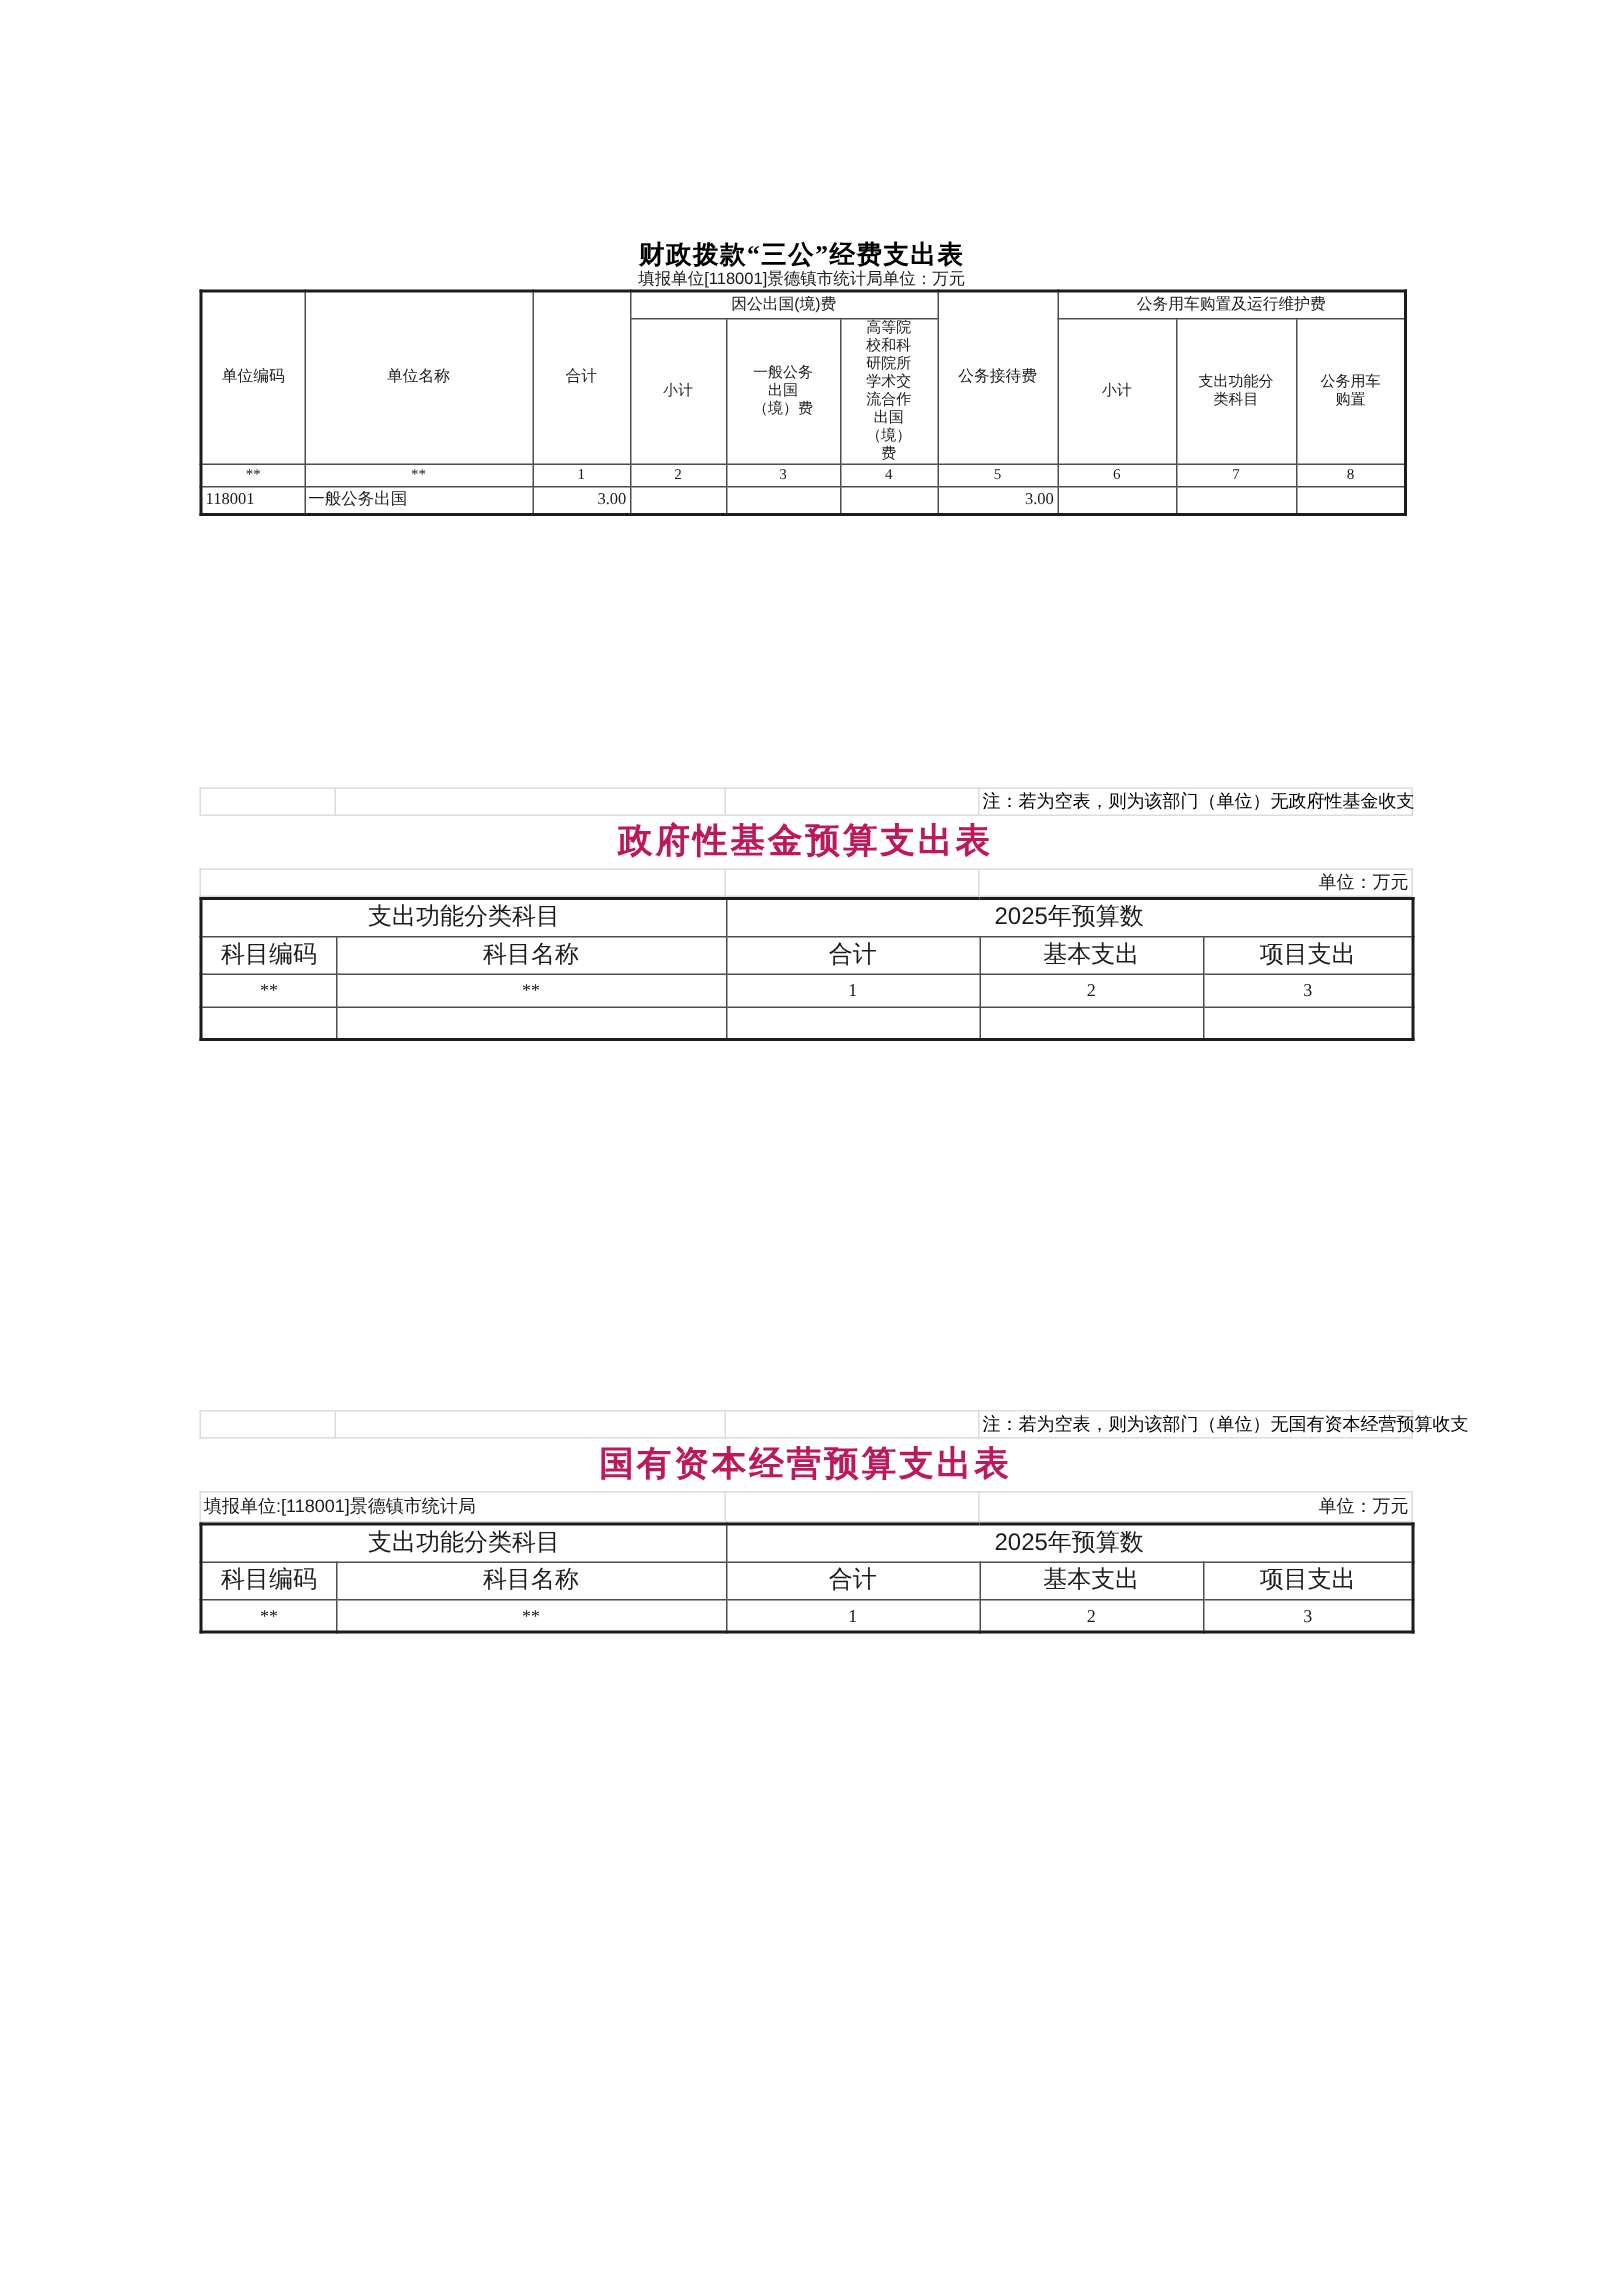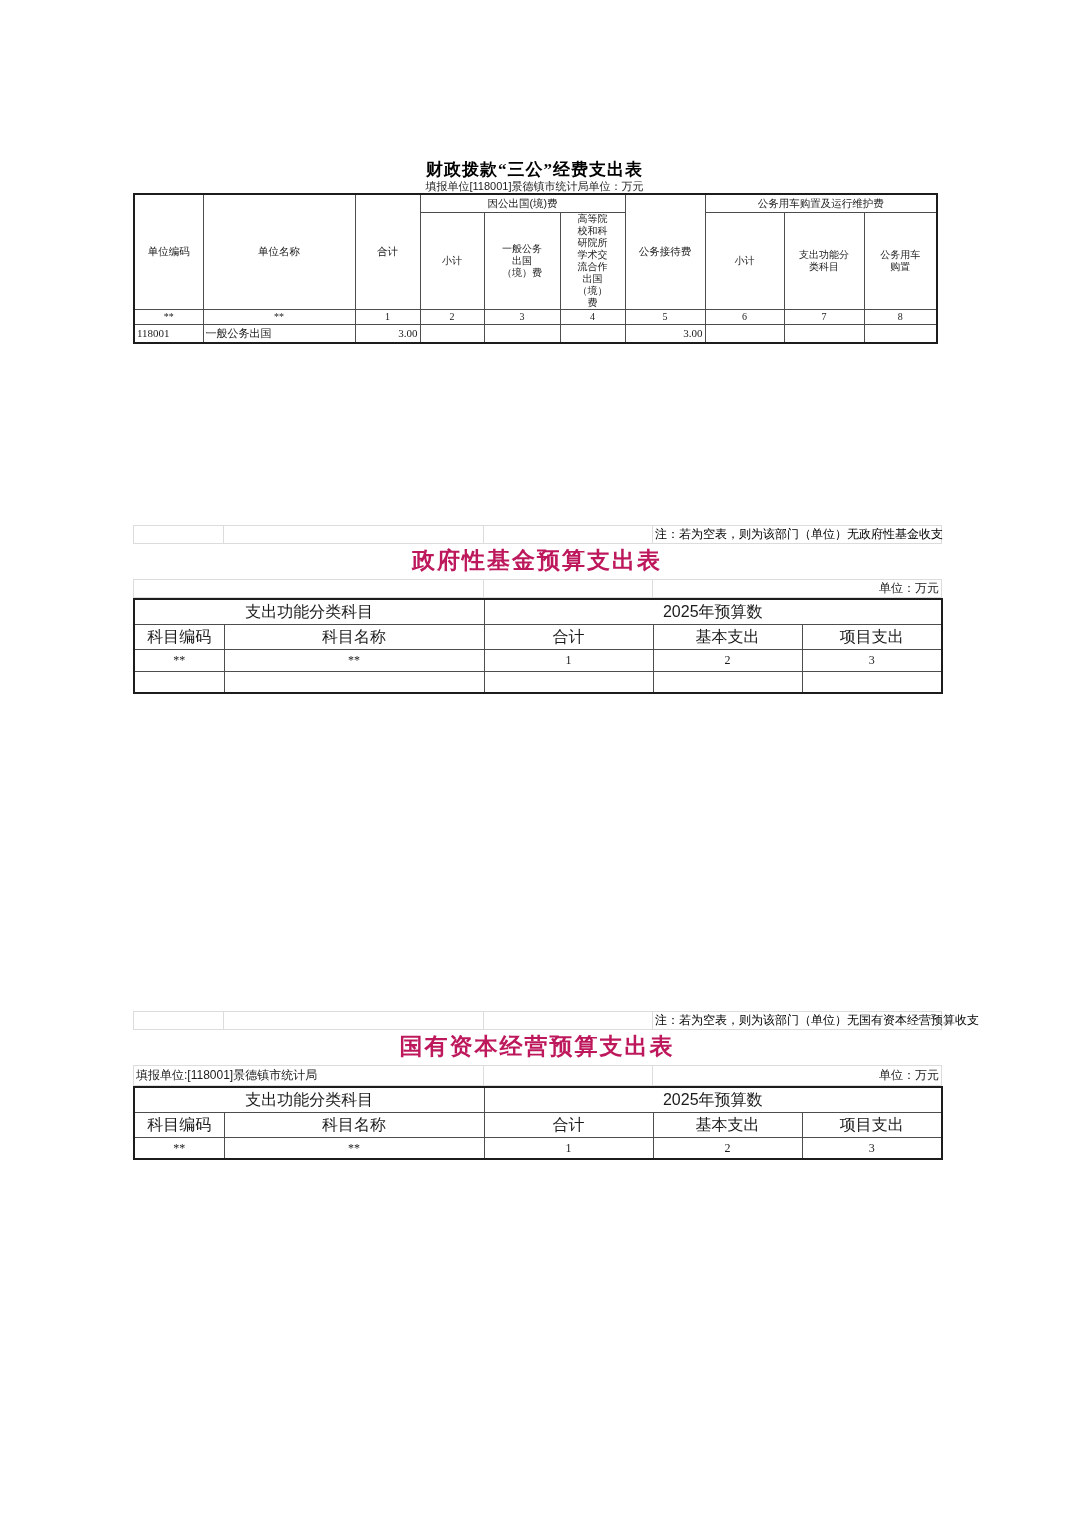--- a/index.html
+++ b/index.html
@@ -230,21 +230,21 @@
         <td></td>
         <td></td>
         <td></td>
         <td></td>
         <td></td>
       </tr>
     </tbody>
       </table>
   </section>
 
-  <section class="sec" style="top:1011px; left:133px; width:808px;">
+  <section class="sec" style="top:940px; left:133px; width:808px;">
     <table class="lightgrid">
       <colgroup>
         <col style="width:90px">
           <col style="width:260px">
           <col style="width:169px">
         <col style="width:149px">
           <col style="width:140px">
       </colgroup>
       <tbody>
           <tr class="r18">

